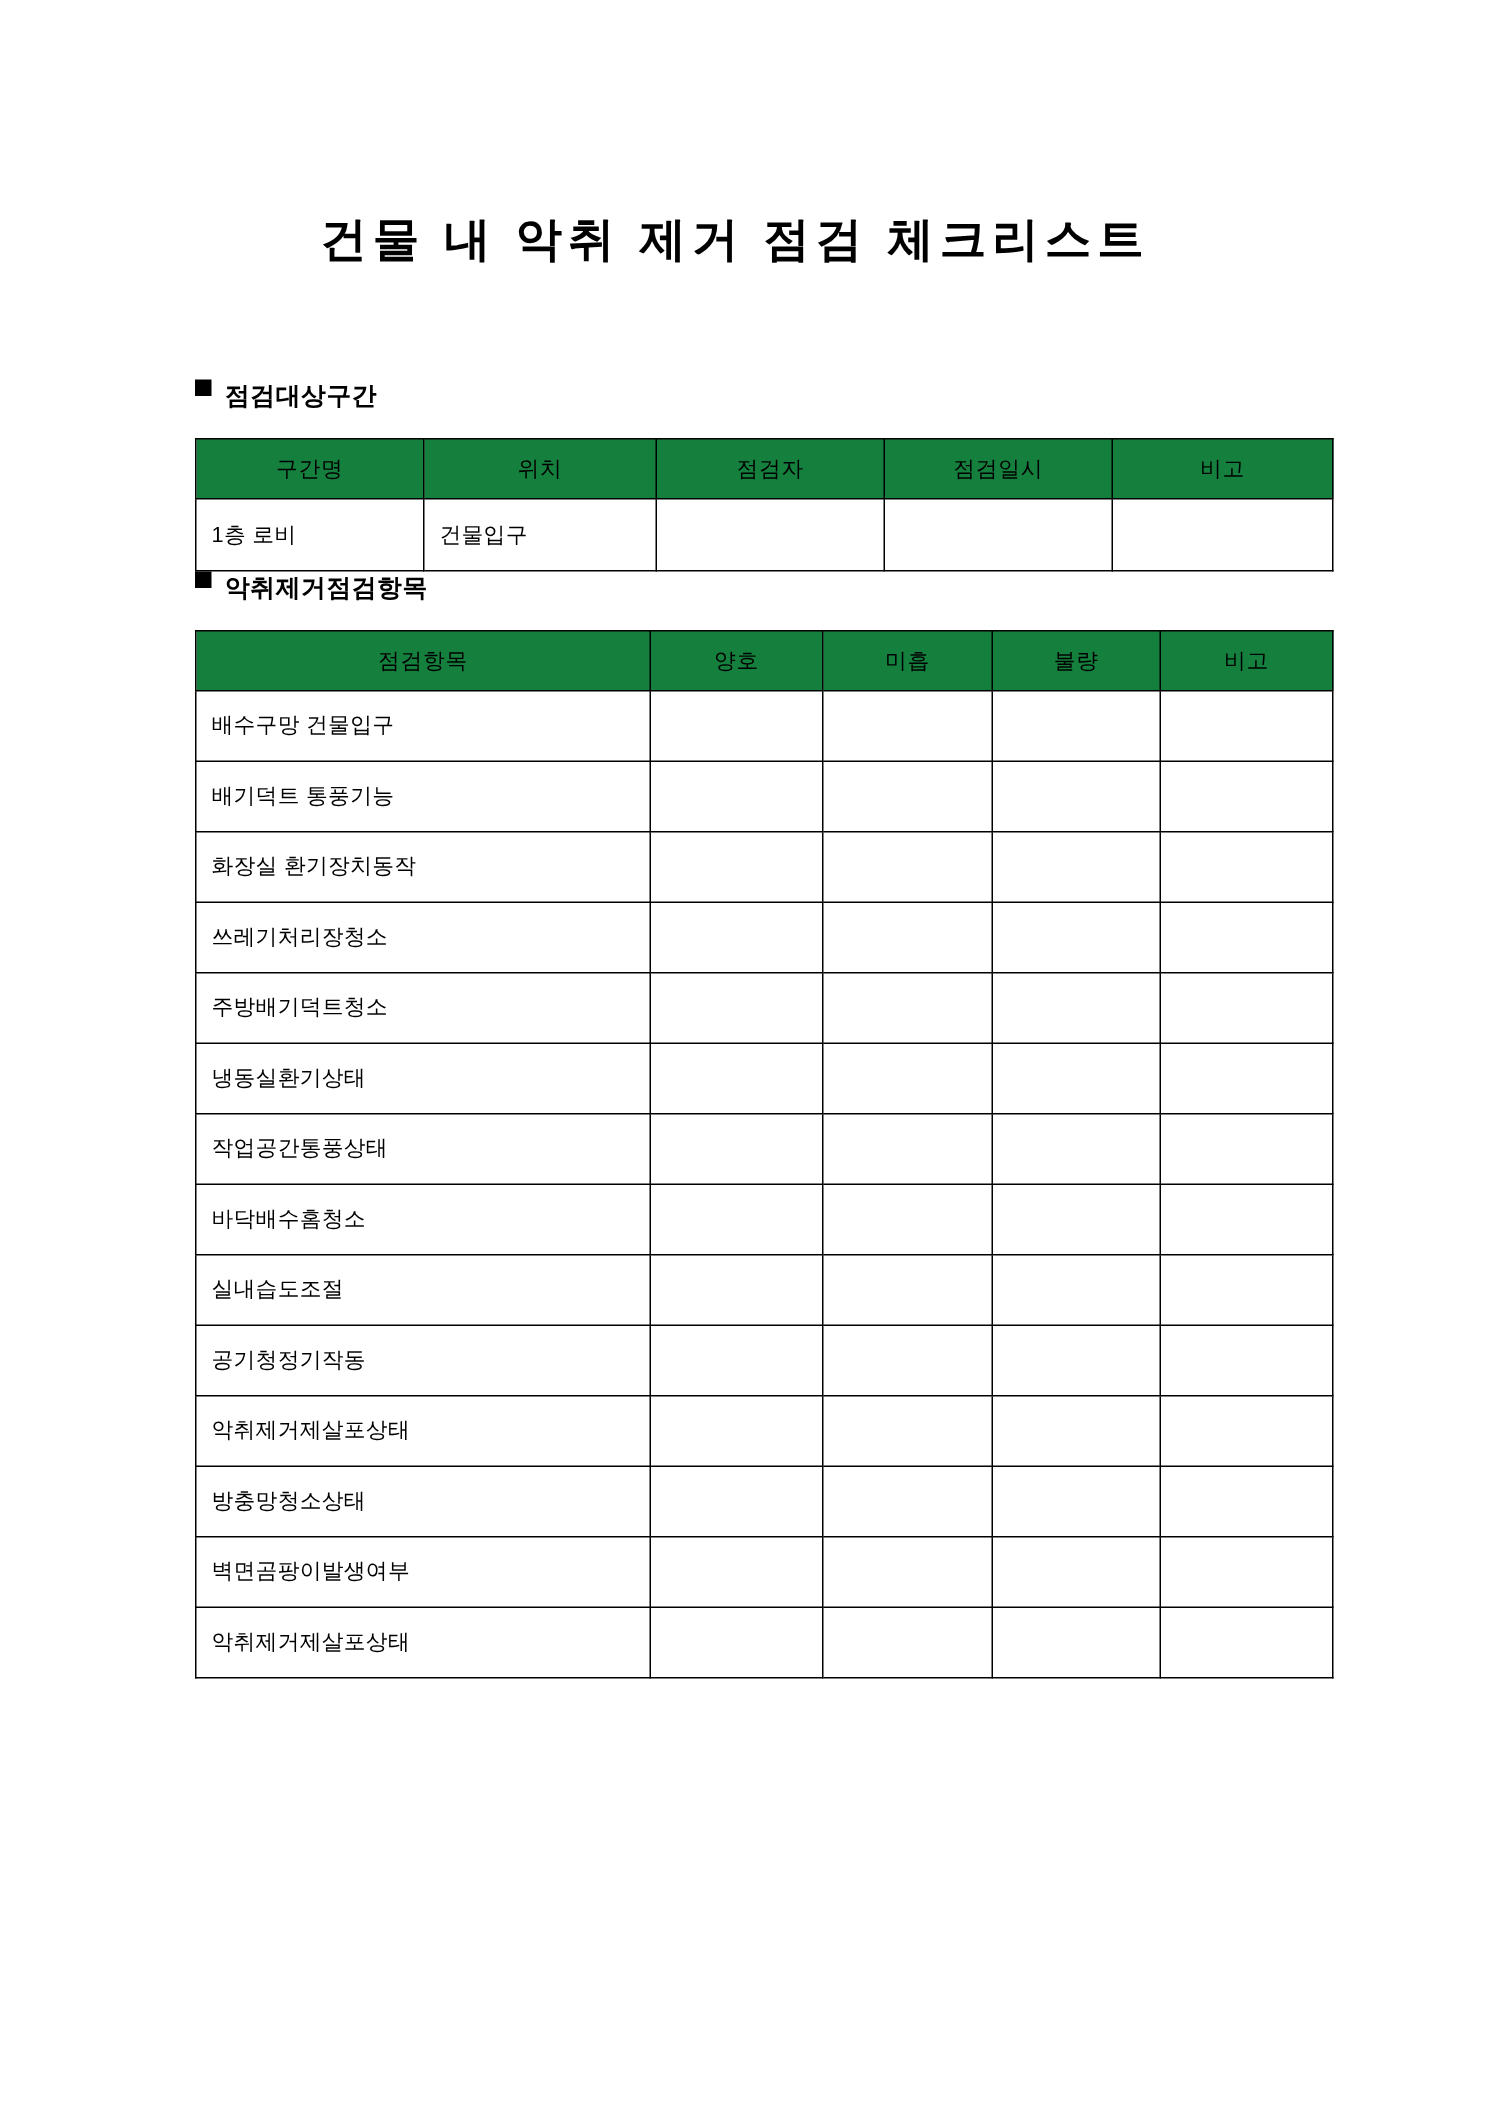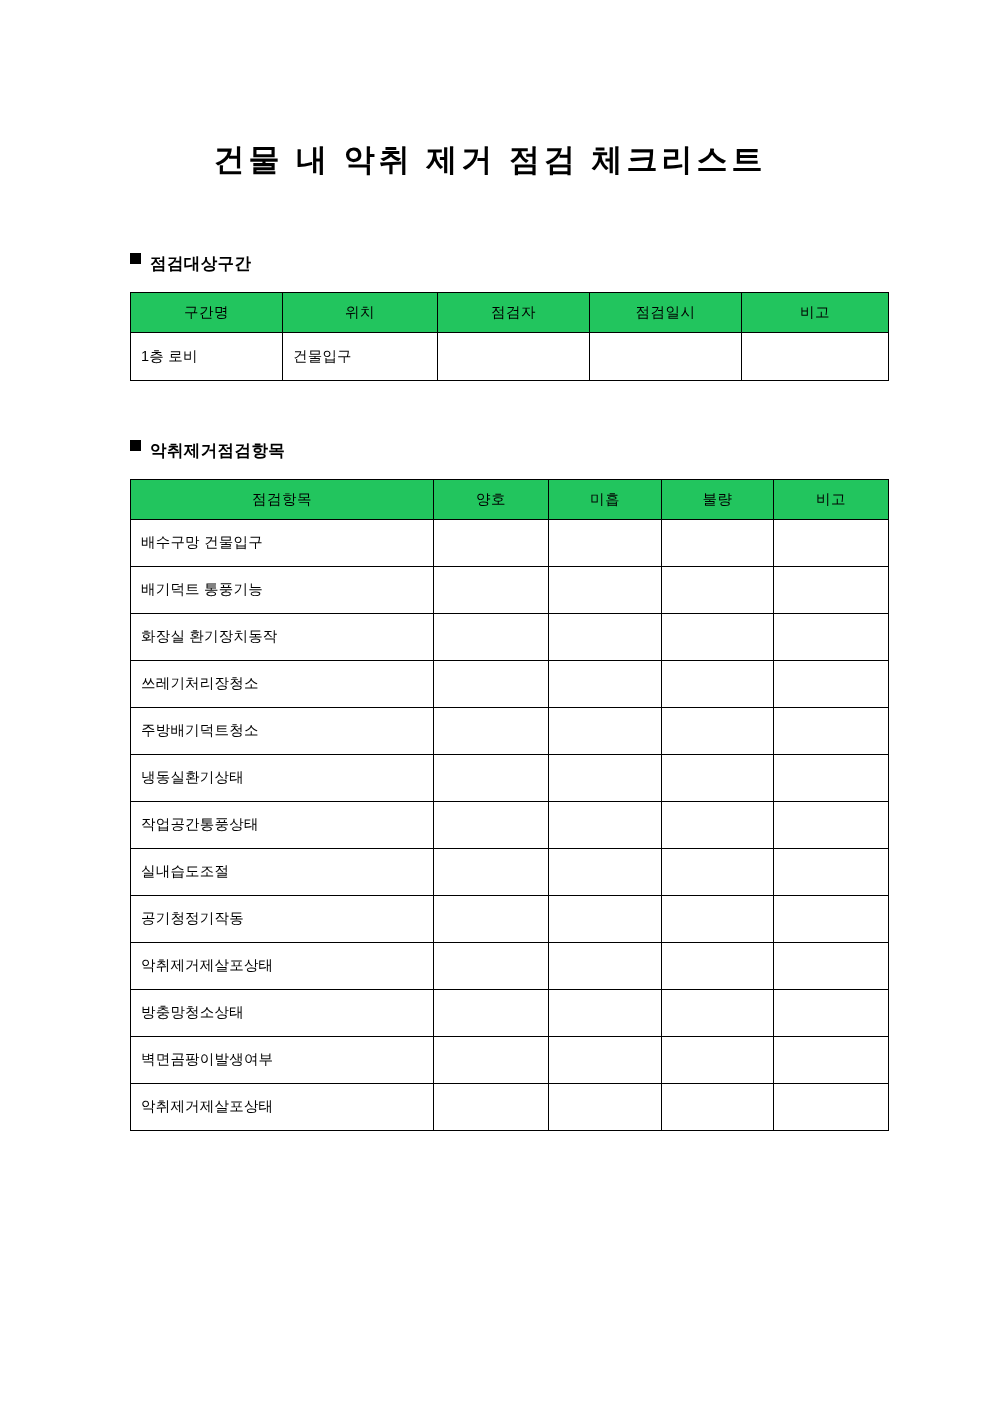--- a/index.html
+++ b/index.html
@@ -53,42 +53,42 @@
     width: 11px;
     height: 11px;
     background: #000000;
     margin-right: 9px;
     flex: 0 0 auto;
     position: relative;
     top: 0px;
   }
 
   .sec1-heading { margin-top: 73px; }
-  .sec2-heading { margin-top: 59px; }
+  .sec2-heading { }
 
   
   .tbl-wrap {
     padding-left: 117px;
     padding-right: 117px;
   }
   table.sheet {
     border-collapse: collapse;
     width: 758px;
     table-layout: fixed;
     font-size: 14.5px;
   }
   table.sheet th,
   table.sheet td {
     border: 1px solid #000000;
     padding: 0 10px;
     font-weight: normal;
     color: #000;
   }
   table.sheet thead th {
-    background: #22c55e;
+    background: #15803d;
     text-align: center;
     height: 40px;
     vertical-align: middle;
     letter-spacing: 0.5px;
   }
   table.sheet tbody td {
     height: 47px;
     vertical-align: middle;
     text-align: left;
     background: #ffffff;
@@ -223,20 +223,27 @@
             <td class="blank"></td>
           </tr>
           <tr>
             <td>작업공간통풍상태</td>
             <td class="blank"></td>
             <td class="blank"></td>
             <td class="blank"></td>
             <td class="blank"></td>
           </tr>
           <tr>
+            <td>바닥배수홈청소</td>
+            <td class="blank"></td>
+            <td class="blank"></td>
+            <td class="blank"></td>
+            <td class="blank"></td>
+          </tr>
+          <tr>
             <td>실내습도조절</td>
             <td class="blank"></td>
             <td class="blank"></td>
             <td class="blank"></td>
             <td class="blank"></td>
           </tr>
           <tr>
             <td>공기청정기작동</td>
             <td class="blank"></td>
             <td class="blank"></td>

